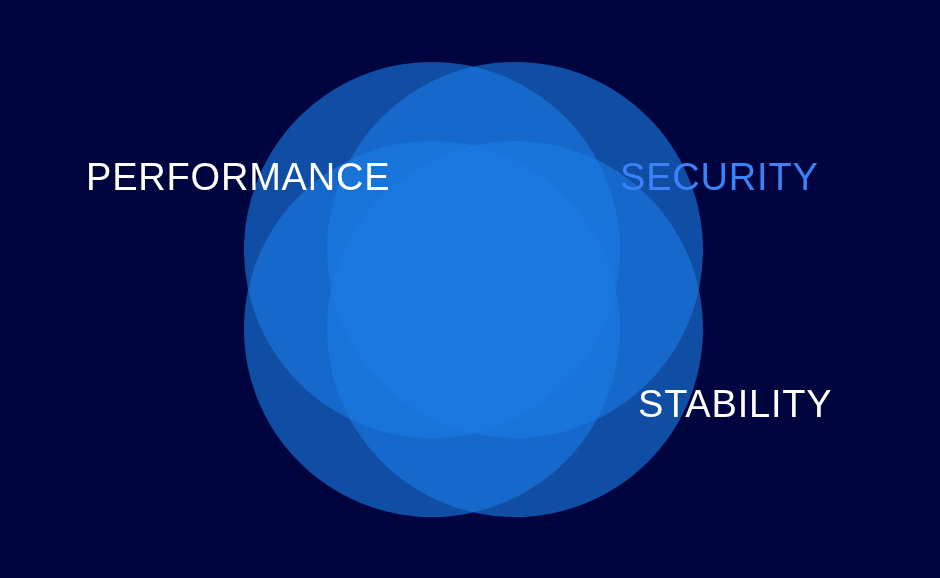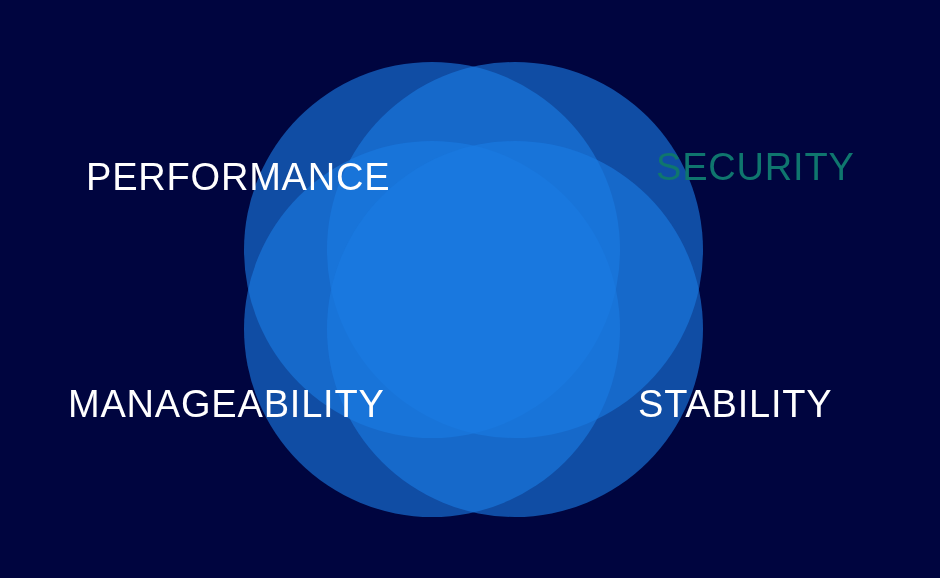--- a/index.html
+++ b/index.html
@@ -55,19 +55,18 @@
     <g>
       <circle cx="432" cy="250" r="188" fill="#1a7ae2" fill-opacity="0.62"></circle>
       <circle cx="515" cy="250" r="188" fill="#1a7ae2" fill-opacity="0.62"></circle>
       <circle cx="432" cy="329" r="188" fill="#1a7ae2" fill-opacity="0.62"></circle>
       <circle cx="515" cy="329" r="188" fill="#1a7ae2" fill-opacity="0.62"></circle>
     </g>
   </svg>
 
   <div class="venn-label" id="label-performance" style="left: 86px; top: 158px; font-size: 38px; color: rgb(255, 255, 255);">PERFORMANCE</div>
 
-  <div class="venn-label" id="label-security" style="left: 620px; top: 148px; font-size: 38px; color: #0f766e; margin-left: 36px;">SECURITY</div>
+  <div class="venn-label" id="label-security" style="left: 620px; top: 158px; font-size: 38px; color: #3b82f6;">SECURITY</div>
 
-  <div class="venn-label" id="label-manageability" style="left: 68px; top: 385px; font-size: 38px; color: rgb(255, 255, 255);">MANAGEABILITY</div>
 
   <div class="venn-label" id="label-stability" style="left: 620px; top: 385px; font-size: 38px; color: rgb(255, 255, 255); margin-left: 18px;">STABILITY</div>
 
 </div>
 
 </body></html>

